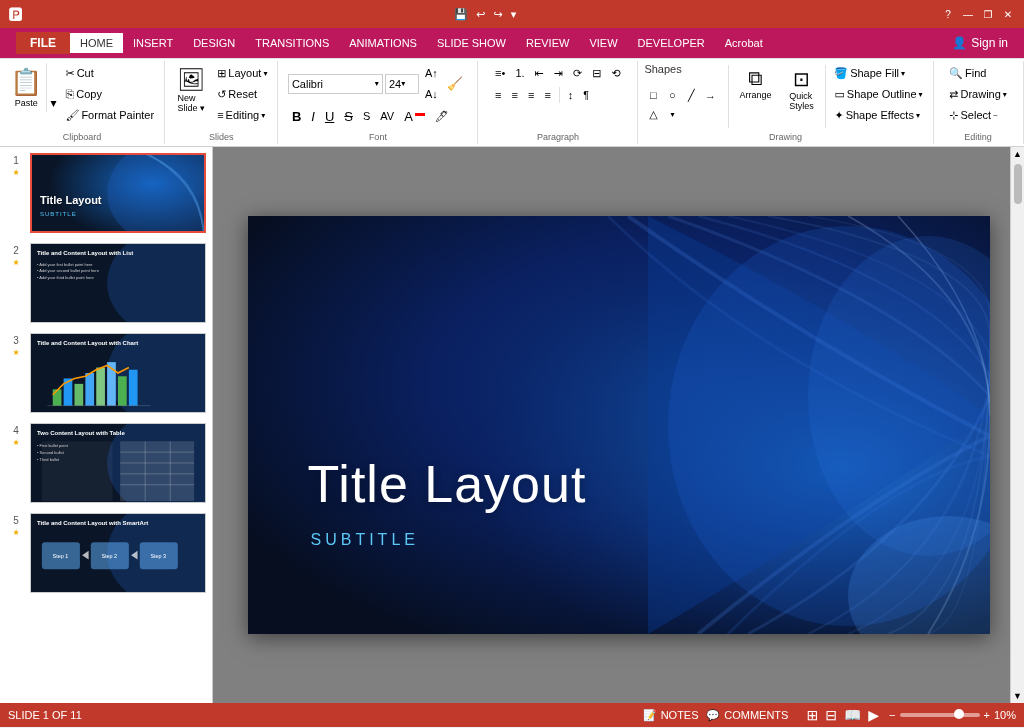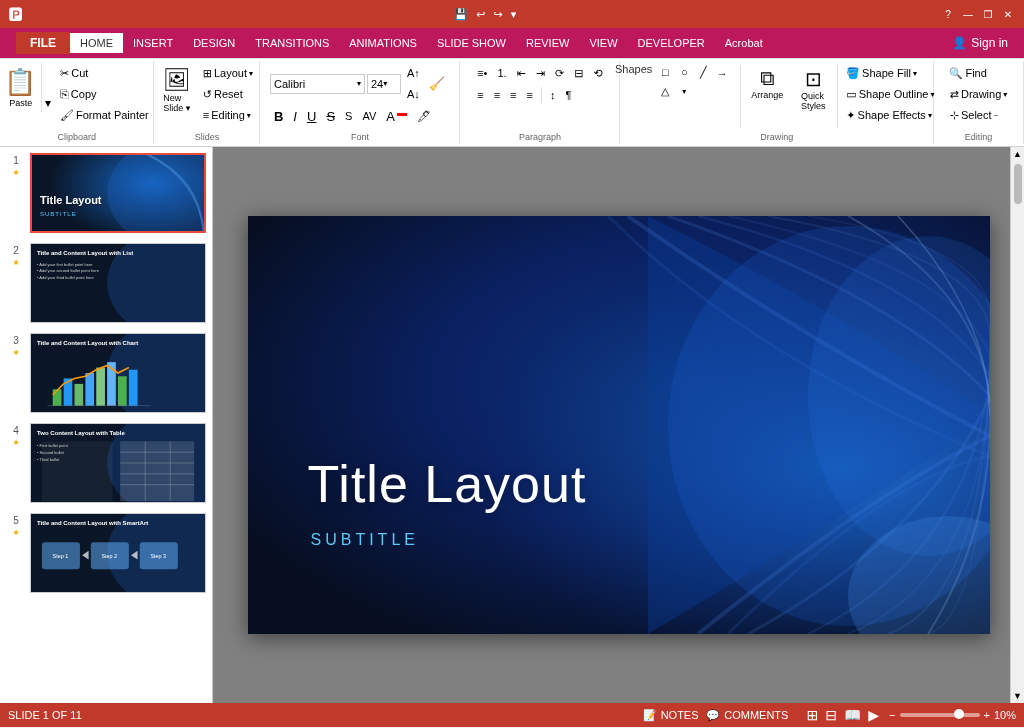--- a/index.html
+++ b/index.html
@@ -503,21 +503,21 @@
           <div class="sep"></div>
           <div class="ribbon-btn-small">↕</div>
           <div class="ribbon-btn-small">¶</div>
         </div>
       </div>
       <div class="ribbon-group-label">Paragraph</div>
     </div>
 
     <div class="ribbon-group" style="min-width:200px;">
       <div class="ribbon-group-content">
-        <div style="display:flex; flex-direction:row; gap:4px; align-items:flex-start;justify-content:center;">
+        <div style="display:flex; flex-direction:column; gap:11px; align-items:flex-start;justify-content:center;">
           <div style="display:flex; align-items:center; gap:2px;">
             <span style="font-size:11px; color:#333;">Shapes</span>
           </div>
           <div class="shapes-area">
             <div class="shape-icon">□</div>
             <div class="shape-icon">○</div>
             <div class="shape-icon">╱</div>
             <div class="shape-icon">→</div>
             <div class="shape-icon">△</div>
             <div class="shape-icon" style="font-size:8px;">▾</div>

